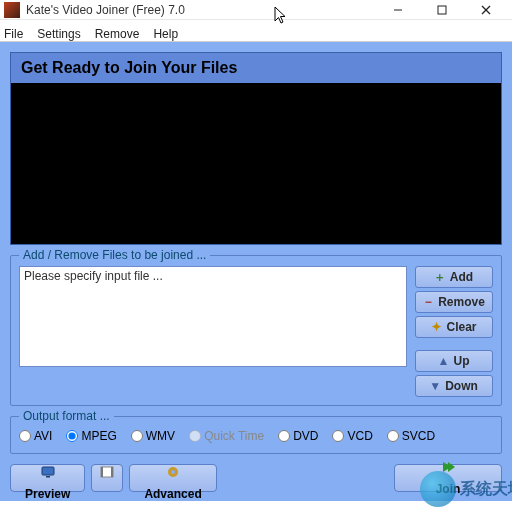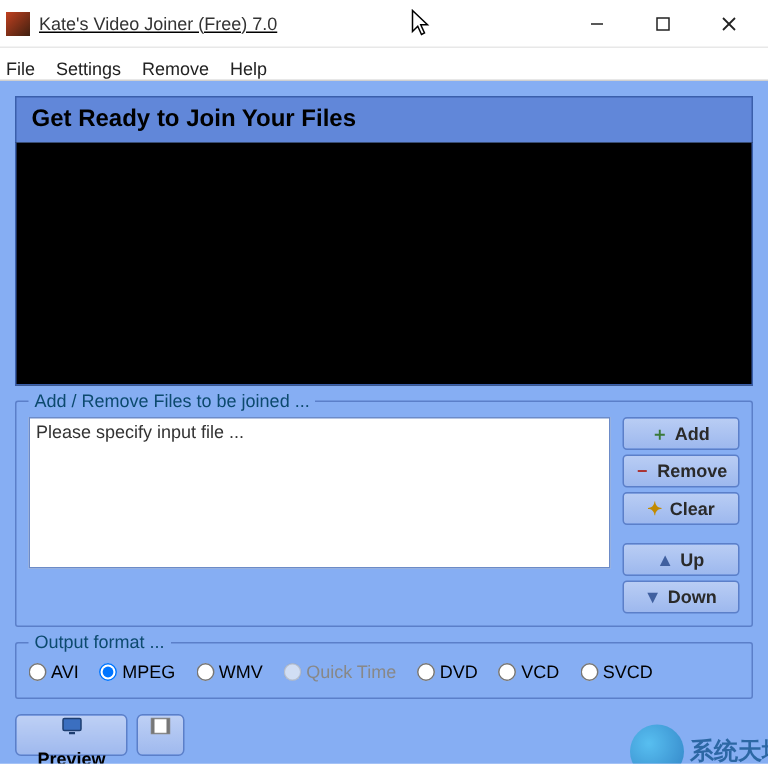--- a/index.html
+++ b/index.html
@@ -1,17 +1,17 @@
 <!DOCTYPE html>
 <html><head>
 <meta charset="utf-8">
 <style>
 * { box-sizing: border-box; margin: 0; padding: 0; }
 body { font-family: "Microsoft Sans Serif", Tahoma, sans-serif; font-size: 12px; width: 512px; height: 509px; background: #fff; overflow: hidden; position: relative; }
-.titlebar { height: 32px; display: flex; align-items: center; padding: 0 4px; background: #fff; border-bottom: 1px solid #e8e8e8; text-decoration: underline; }
+.titlebar { height: 20px; display: flex; align-items: center; padding: 0 4px; background: #fff; border-bottom: 1px solid #e8e8e8; }
 .app-icon { width: 16px; height: 16px; background: linear-gradient(135deg,#c04020,#402010); margin-right: 6px; }
 .title-text { flex: 1; font-size: 12px; color: #333; }
 .win-btn { width: 44px; height: 28px; display: flex; align-items: center; justify-content: center; color: #333; font-size: 12px; }
 .win-btn svg { width: 10px; height: 10px; }
 .menubar { height: 22px; display: flex; align-items: flex-end; padding: 0 4px; gap: 14px; border-bottom: 1px solid #d0d0d0; }
 .menubar span { font-size: 12px; color: #222; }
 .content { background: #86aef3; padding: 10px 10px 12px 10px; height: calc(509px - 28px - 22px); position: relative; }
 .banner { background: #6187d9; color: #000; font-weight: bold; font-size: 16px; padding: 6px 10px; border: 1px solid #3a5fab; border-bottom: none; }
 .video-area { background: #000; height: 162px; border: 1px solid #3a5fab; border-top: none; }
 .groupbox { border: 1px solid #5b7fc9; margin-top: 10px; padding: 10px 8px 8px 8px; position: relative; border-radius: 2px; }
@@ -151,20 +151,34 @@
           </svg></span>
       <span>Preview</span>
     </div>
     <div class="big-btn" style="padding:0 8px">
       <span class="ic"><svg viewBox="0 0 14 14">
             <rect x="1" y="2" width="12" height="10" fill="#fff" stroke="#888"></rect>
             <rect x="1" y="2" width="2" height="10" fill="#777"></rect>
             <rect x="11" y="2" width="2" height="10" fill="#777"></rect>
           </svg></span>
     </div>
+    <div class="big-btn">
+      <span class="ic"><svg viewBox="0 0 14 14">
+            <circle cx="7" cy="7" r="5" fill="#c79a2a"></circle>
+            <circle cx="7" cy="7" r="2" fill="#86aef3"></circle>
+          </svg></span>
+      <span>Advanced</span>
+    </div>
     <div class="spacer"></div>
+    <div class="big-btn join-btn">
+      <span class="ic"><svg viewBox="0 0 14 14">
+            <polygon points="2,2 10,7 2,12" fill="#2e9a2e"></polygon>
+            <polygon points="7,2 14,7 7,12" fill="#2e9a2e"></polygon>
+          </svg></span>
+      <span>Join</span>
+    </div>
   </div>
 
   <div class="watermark">
     <div class="wm-badge"></div>
     <div class="wm-text">系统天地</div>
   </div>
 </div>
 
 </body></html>

